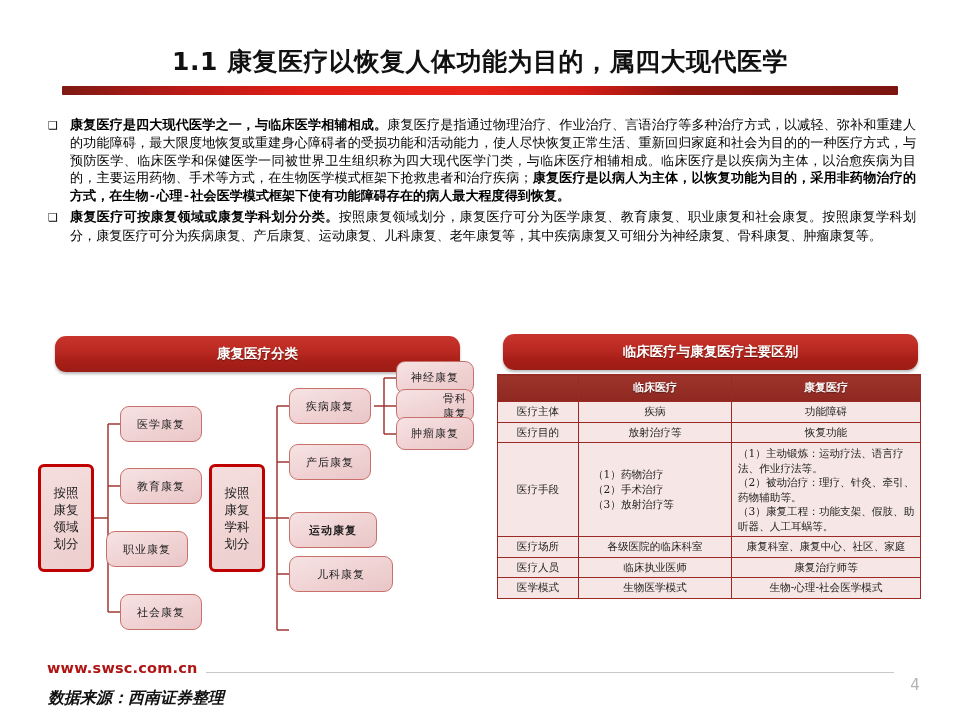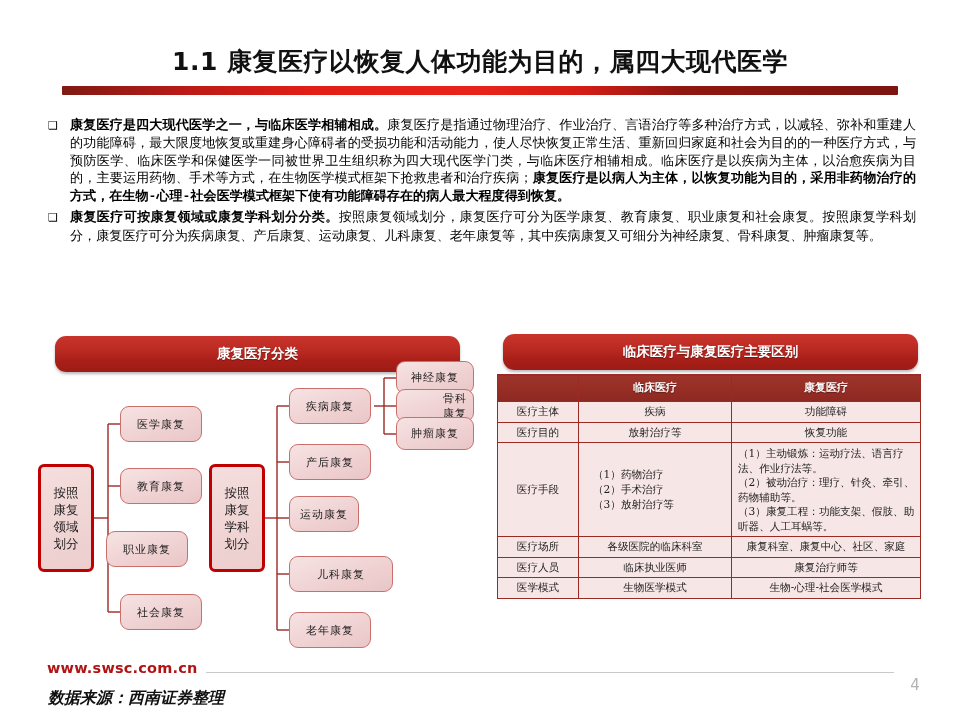--- a/index.html
+++ b/index.html
@@ -179,23 +179,22 @@
       <div>
         <span>按照</span>
         <span>康复</span>
         <span>学科</span>
         <span>划分</span>
       </div>
     </div>
 
     <div class="node" style="left:259px;top:20px;width:82px;height:36px;">疾病康复</div>
     <div class="node" style="left:259px;top:76px;width:82px;height:36px;">产后康复</div>
-    <div class="node" style="left:259px;top:128px;width:70px;height:36px;">运动康复</div>
+    <div class="node" style="left:259px;top:144px;width:88px;height:36px;font-weight:bold;">运动康复</div>
     <div class="node" style="left:259px;top:188px;width:104px;height:36px;">儿科康复</div>
-    <div class="node" style="left:259px;top:244px;width:82px;height:36px;">老年康复</div>
 
     <div class="node" style="left:366px;top:-7px;width:78px;height:33px;">神经康复</div>
     <div class="node" style="left:366px;top:21px;width:78px;height:33px;padding-left:46px;">骨科康复</div>
     <div class="node" style="left:366px;top:49px;width:78px;height:33px;">肿瘤康复</div>
   </div>
 
   <table class="cmp">
     <thead>
       <tr>
         <th class="corner" style="width:76px;"></th>

